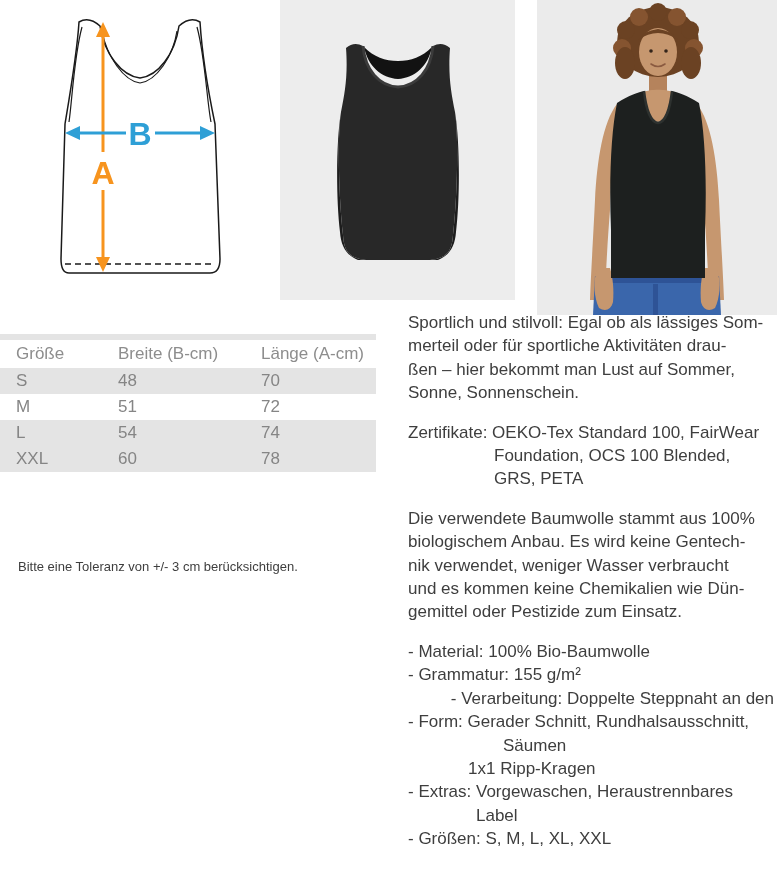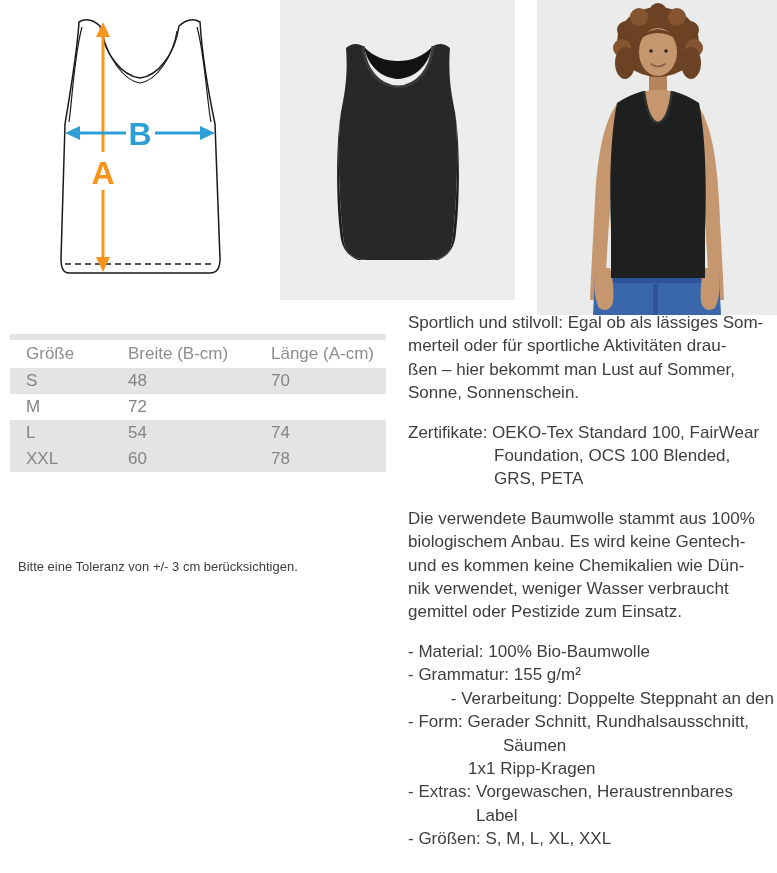--- a/index.html
+++ b/index.html
@@ -28,21 +28,21 @@
     font-family:"Liberation Sans",sans-serif;
     color:var(--body-text);
   }
   .abs{position:absolute;}
   
   #diagram-wrap{left:52px;top:14px;width:175px;height:270px;}
   #product-panel{left:280px;top:0;width:235px;height:300px;background:var(--product-panel-bg);}
   #model-panel{left:537px;top:0;width:240px;height:315px;background:var(--model-panel-bg);}
   #product-panel svg,#model-panel svg,#diagram-wrap svg{display:block;width:100%;height:100%;}
   
-  #size-table{left:10px;top:334px;width:376px;font-size:17px;color:var(--table-text);}
+  #size-table{left:0;top:334px;width:376px;font-size:17px;color:var(--table-text);}
   .tbl-topbar{height:6px;background:var(--table-stripe);}
   .tbl-header{display:grid;grid-template-columns:118px 143px 1fr;height:28px;align-items:center;color:var(--table-header-text);}
   .tbl-row{display:grid;grid-template-columns:118px 143px 1fr;height:26px;align-items:center;}
   .tbl-row.striped{background:var(--table-stripe);}
   .tbl-header > .cell:first-child,.tbl-row > .cell:first-child{padding-left:16px;}
   .cell{white-space:nowrap;}
   
   #tolerance-note{left:18px;top:559px;font-size:13px;color:var(--body-text);white-space:nowrap;}
   
   #description{left:408px;top:311px;width:366px;font-size:17px;line-height:23.4px;color:var(--body-text);}
@@ -165,20 +165,21 @@
       <div class="cell">Länge (A-cm)</div>
     </div>
   <div>
       <div class="tbl-row striped">
         <div class="cell">S</div>
         <div class="cell">48</div>
         <div class="cell">70</div>
       </div>
       <div class="tbl-row">
         <div class="cell">M</div>
+        <div class="cell">51</div>
         <div class="cell">72</div>
       </div>
       <div class="tbl-row striped">
         <div class="cell">L</div>
         <div class="cell">54</div>
         <div class="cell">74</div>
       </div>
       <div class="tbl-row striped">
         <div class="cell">XXL</div>
         <div class="cell">60</div>
@@ -197,22 +198,22 @@
       <div class="line" style="padding-left: 0px;">Sonne, Sonnenschein.</div>
     </div>
     <div class="para">
       <div class="line" style="padding-left: 0px;">Zertifikate: OEKO-Tex Standard 100, FairWear</div>
       <div class="line" style="padding-left: 86px;">Foundation, OCS 100 Blended,</div>
       <div class="line" style="padding-left: 86px;">GRS, PETA</div>
     </div>
     <div class="para">
       <div class="line" style="padding-left: 0px;">Die verwendete Baumwolle stammt aus 100%</div>
       <div class="line" style="padding-left: 0px;">biologischem Anbau. Es wird keine Gentech-</div>
+      <div class="line" style="padding-left: 0px;">nik verwendet, weniger Wasser verbraucht</div>
       <div class="line" style="padding-left: 0px;">und es kommen keine Chemikalien wie Dün-</div>
-      <div class="line" style="padding-left: 0px;">nik verwendet, weniger Wasser verbraucht</div>
       <div class="line" style="padding-left: 0px;">gemittel oder Pestizide zum Einsatz.</div>
     </div>
     <div class="para">
       <div class="line" style="padding-left: 0px;">- Material: 100% Bio-Baumwolle</div>
       <div class="line" style="padding-left: 0px;">- Grammatur: 155 g/m²</div>
       <div class="line" style="padding-left: 0px; text-align: right;">- Verarbeitung: Doppelte Steppnaht an den</div>
       <div class="line" style="padding-left: 0px;">- Form: Gerader Schnitt, Rundhalsausschnitt,</div>
       <div class="line" style="padding-left: 95px;">Säumen</div>
       <div class="line" style="padding-left: 60px;">1x1 Ripp-Kragen</div>
       <div class="line" style="padding-left: 0px;">- Extras: Vorgewaschen, Heraustrennbares</div>

